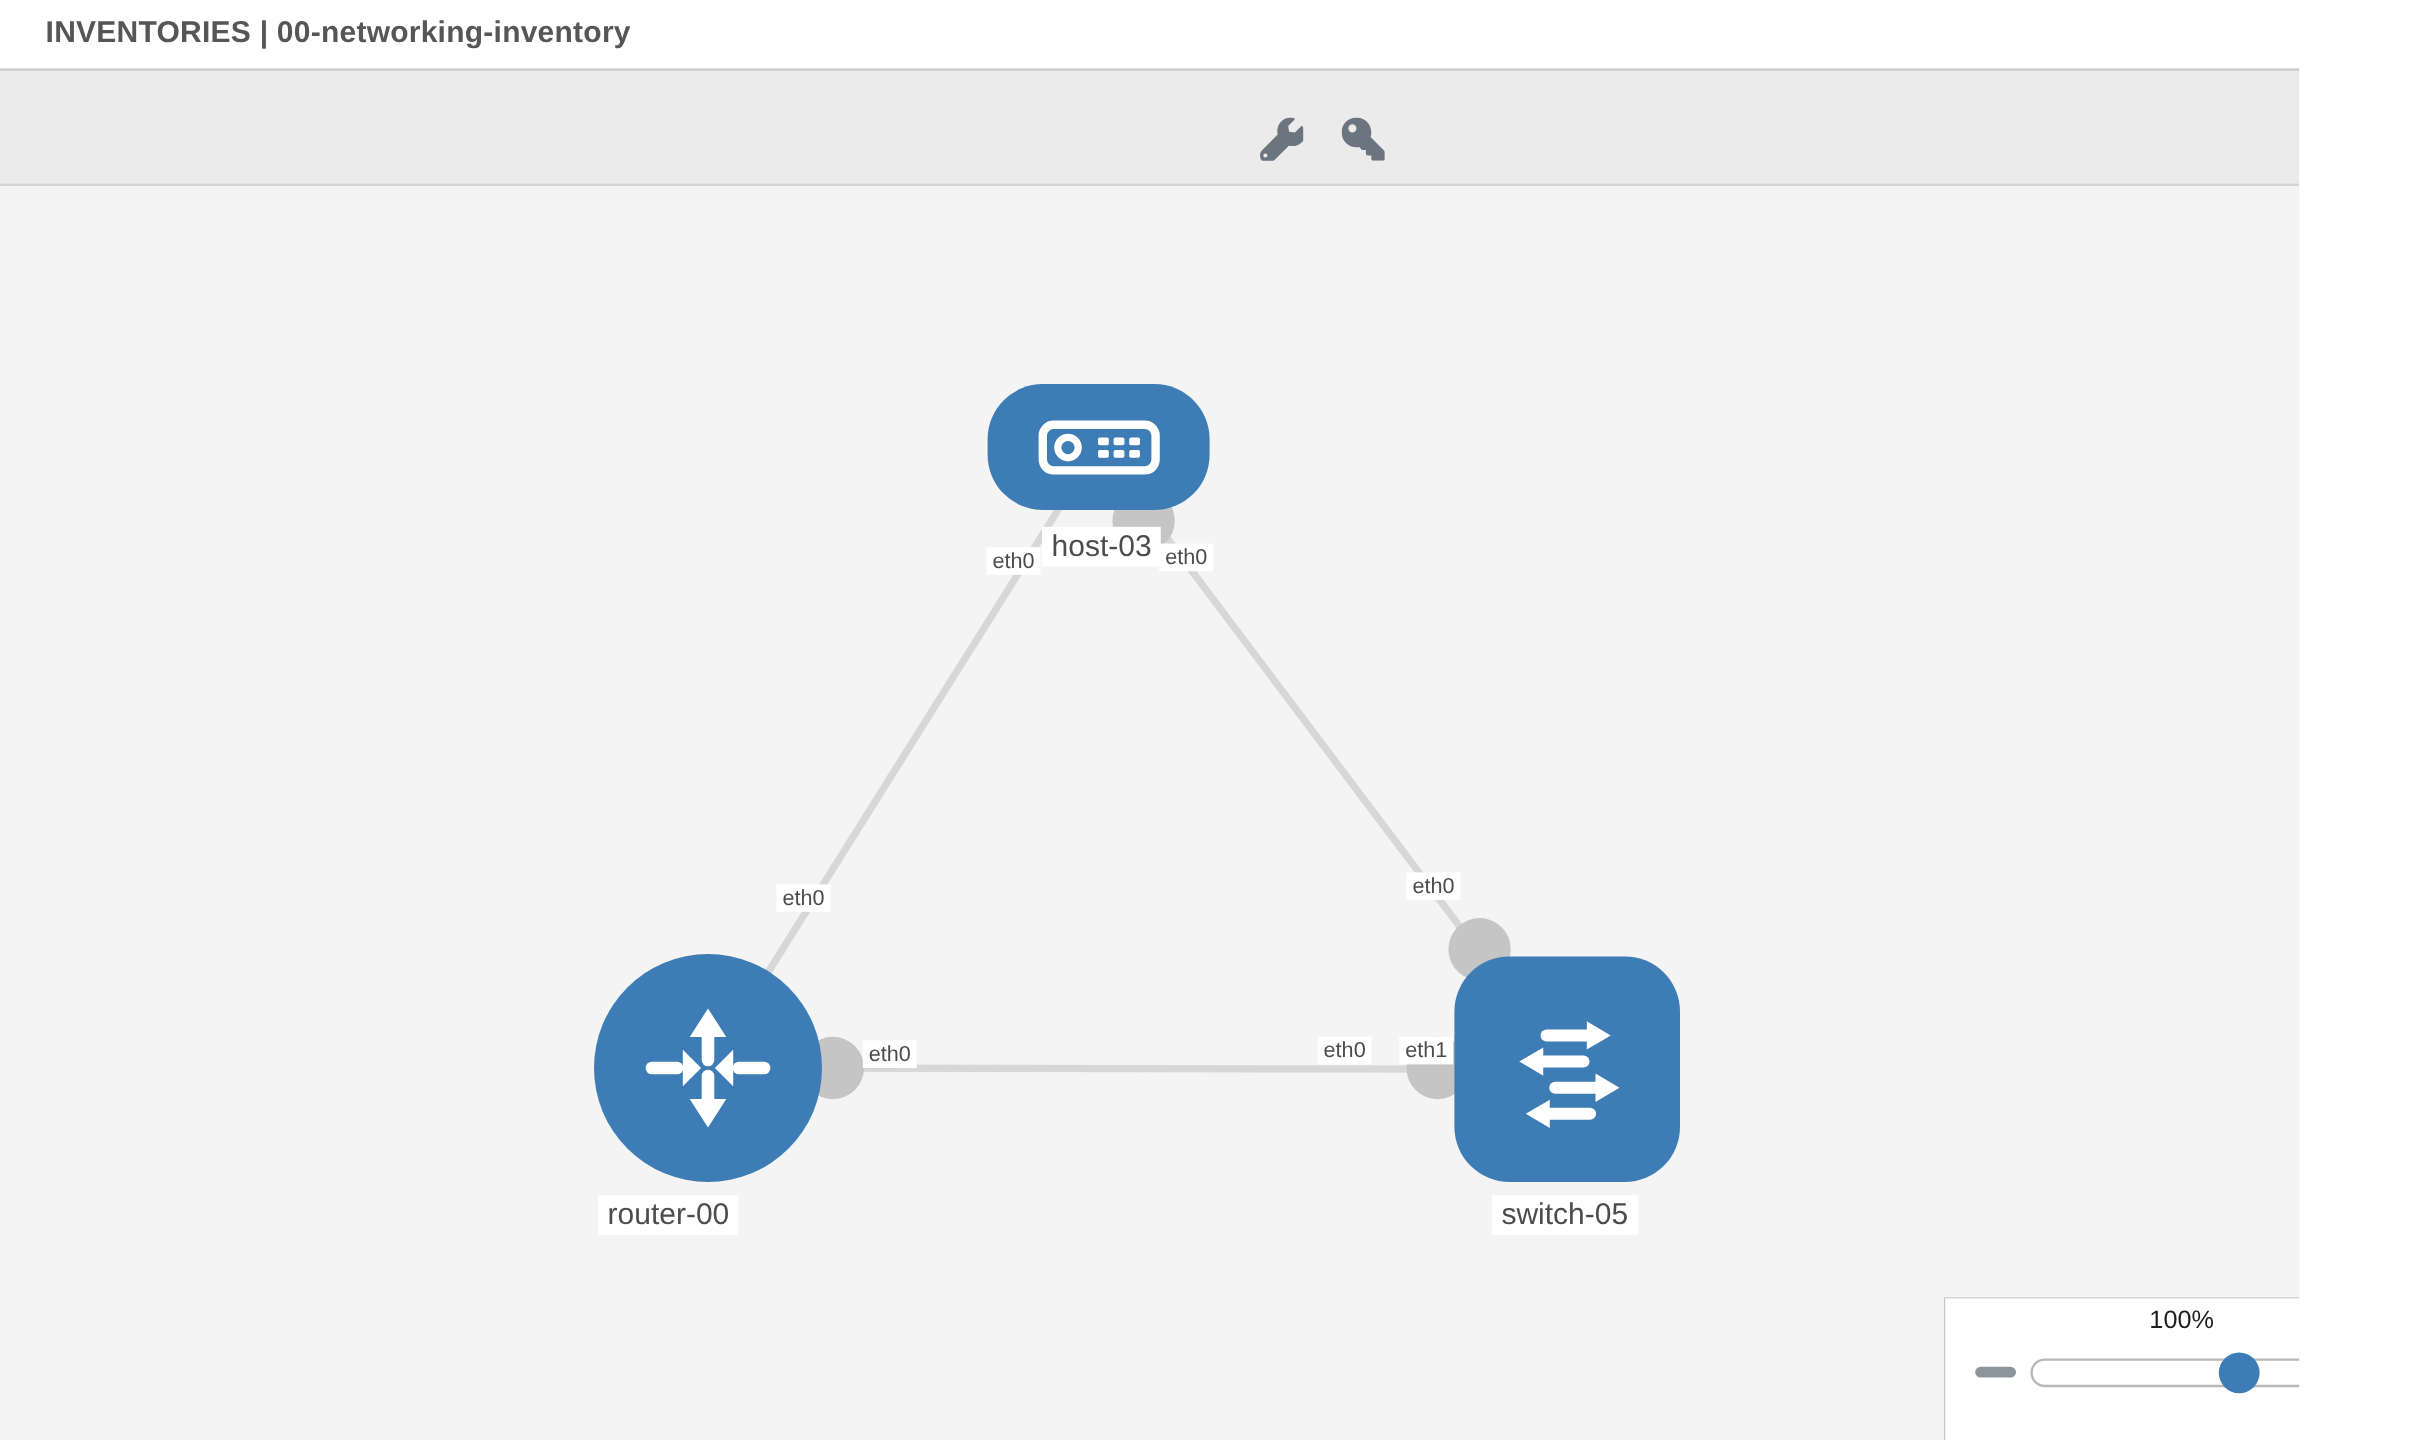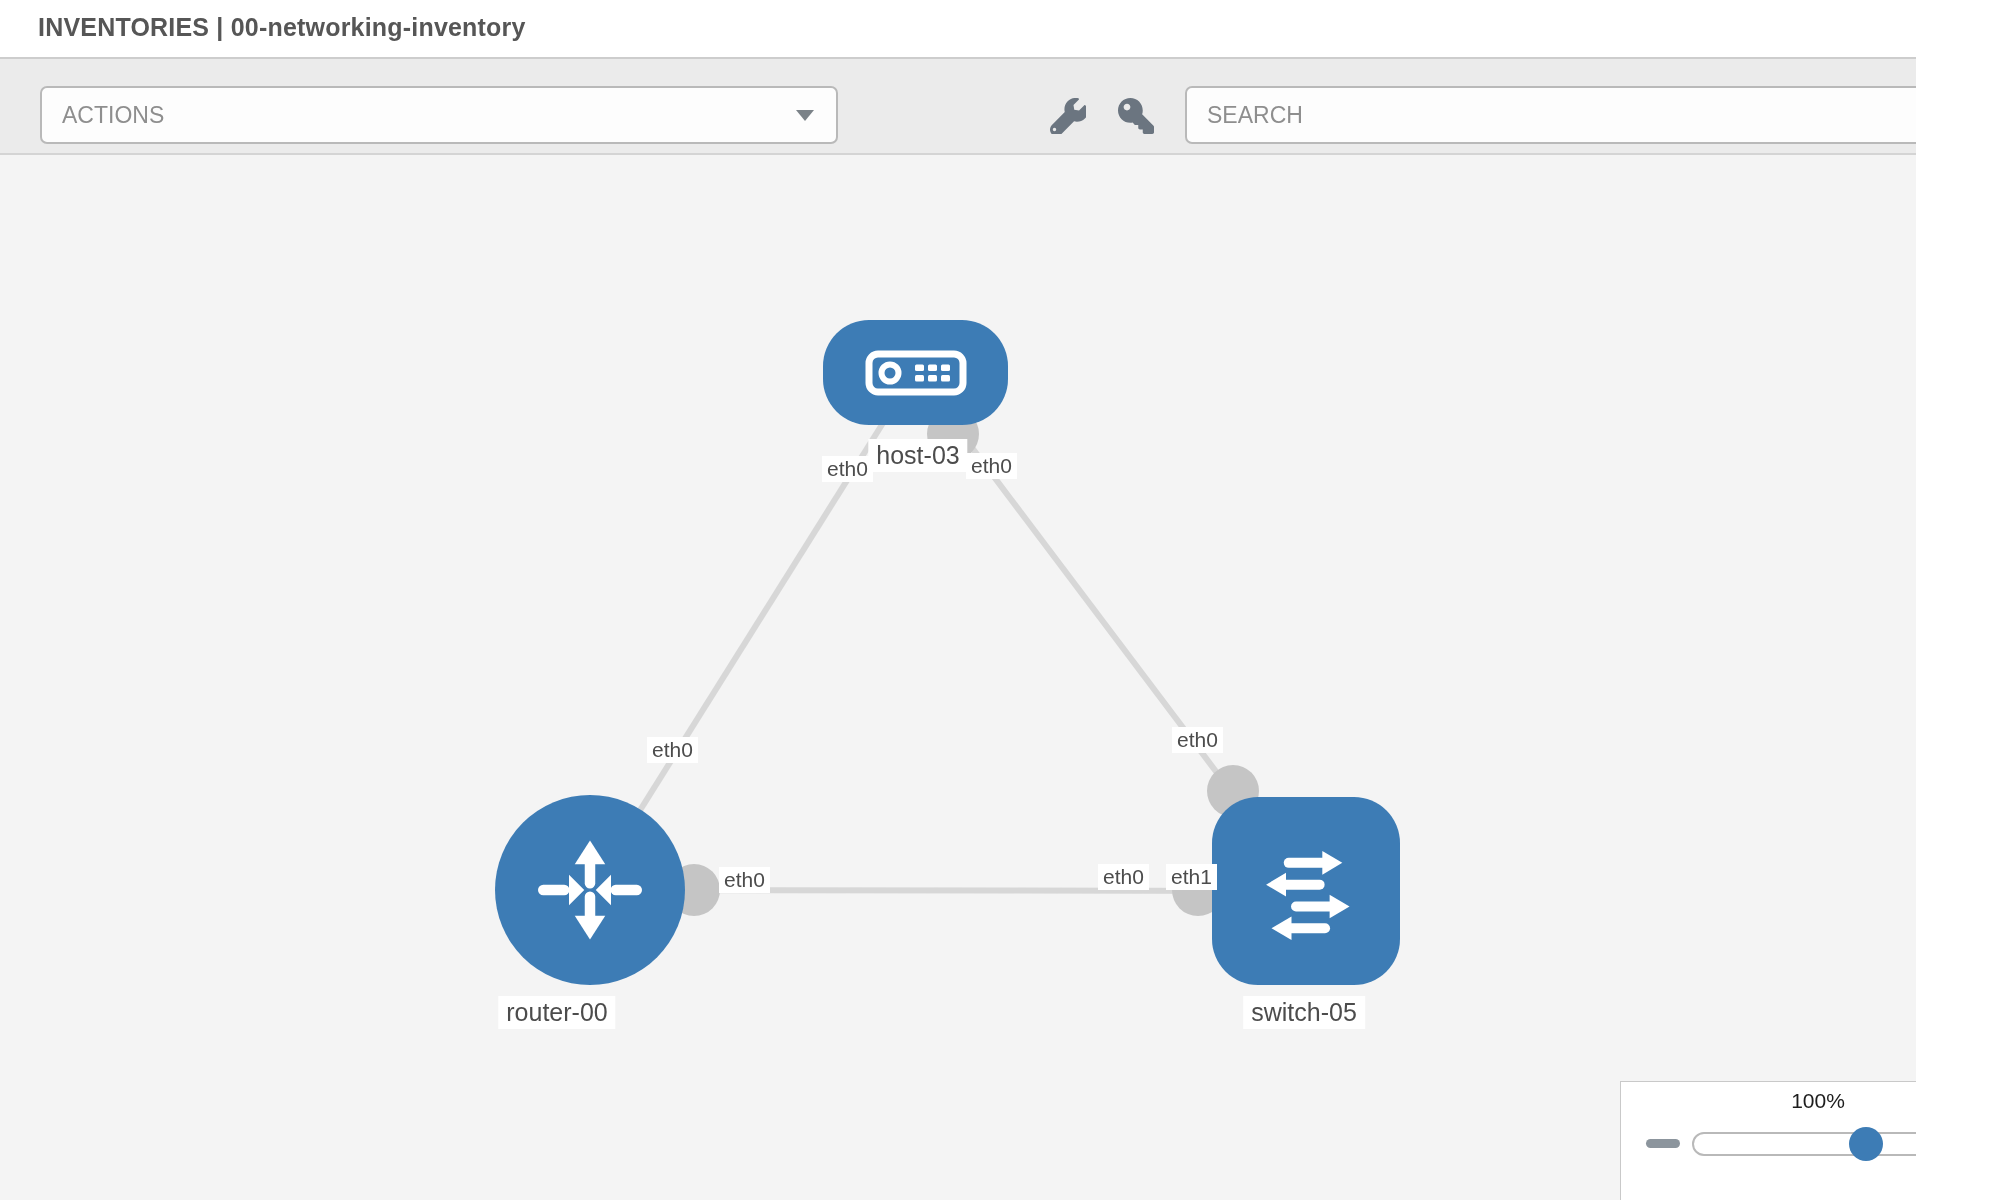--- a/index.html
+++ b/index.html
@@ -38,21 +38,21 @@
   .key-btn    { left:1118px; }
   
   .canvas { position:absolute; left:0; top:155px; width:2014px; height:1045px; background:#f4f4f4; }
   .links-svg { position:absolute; left:0; top:0; width:2014px; height:1045px; }
   .node { position:absolute; background:#3d7cb5; display:flex; align-items:center; justify-content:center; cursor:pointer; }
   .node-host   { left:823px;  top:320px; width:185px; height:105px; border-radius:46px; }
   .node-router { left:495px;  top:795px; width:190px; height:190px; border-radius:50%; }
   .node-switch { left:1212px; top:797px; width:188px; height:188px; border-radius:46px; }
   .chip { position:absolute; background:#ffffff; color:#4c4c4c; white-space:nowrap; }
   .node-label { font-size:25px; padding:2px 8px; transform:translateX(-50%); }
-  .eth-label  { font-size:21px; padding:1px 5px; }
+  .eth-label  { font-size:18px; padding:1px 5px; }
   
   .zoom-panel {
     position:absolute; left:1620px; top:1081px; width:400px; height:125px;
     background:#ffffff; border:1px solid #c9c9c9; box-sizing:border-box;
   }
   .zoom-level { position:absolute; left:0; top:7px; width:394px; text-align:center; font-size:21px; color:#1d1d1d; }
   .zoom-minus { position:absolute; left:25px; top:57px; width:34px; height:9px; background:#8c959d; border-radius:5px; cursor:pointer; }
   .zoom-plus  { position:absolute; left:349px; top:44px; width:34px; height:34px; cursor:pointer; }
   .zoom-plus::before { content:""; position:absolute; left:0; top:12.5px; width:34px; height:9px; background:#8c959d; border-radius:5px; }
   .zoom-plus::after  { content:""; position:absolute; left:12.5px; top:0; width:9px; height:34px; background:#8c959d; border-radius:5px; }
@@ -74,42 +74,34 @@
     <div class="page-title">INVENTORIES | 00-networking-inventory</div>
     <div class="close-btn">
       <svg width="36" height="36" viewBox="0 0 36 36">
         <circle cx="18" cy="18" r="16" fill="#c9c9c9"></circle>
         <path d="M12 12 L24 24 M24 12 L12 24" stroke="#ffffff" stroke-width="5.5" stroke-linecap="round"></path>
       </svg>
     </div>
   </div>
 
   <div class="toolbar">
-    <div class="select-box actions-box">
-      <span>ACTIONS</span>
-      <span class="caret"></span>
-    </div>
 
     <div class="tool-btn wrench-btn">
       <svg width="36" height="36" viewBox="0 0 512 512">
         <path fill="#6b7580" d="M507.7 109.1c-2.2-9-13.5-12.1-20.1-5.5l-74.4 74.4-67.9-11.3-11.3-67.9 74.4-74.4c6.6-6.6 3.4-17.9-5.7-20.2-53.2-13.3-108.8-.2-151.5 42.6-40.9 40.9-54.3 100.6-41.3 153.8L27.3 383.9c-36.4 36.4-36.4 95.3 0 131.7s95.3 36.4 131.7 0l183.3-183.3c53.4 13.1 113.3-.3 154.1-41.2 42.8-42.8 55.8-98.5 11.3-182zM64 472c-13.2 0-24-10.7-24-24 0-13.3 10.7-24 24-24s24 10.7 24 24c0 13.3-10.7 24-24 24z"></path>
       </svg>
     </div>
     <div class="tool-btn key-btn">
       <svg width="36" height="36" viewBox="0 0 512 512">
         <g transform="scale(-1,1) translate(-512,0)">
           <path fill="#6b7580" d="M512 176c0 97.2-78.8 176-176 176-11.2 0-22.2-1.1-32.8-3.1l-24 27A24 24 0 0 1 261.2 384H224v40c0 13.3-10.7 24-24 24h-40v40c0 13.3-10.7 24-24 24H24c-13.3 0-24-10.7-24-24v-78.1c0-6.4 2.5-12.5 7-17l161.8-161.8A176.7 176.7 0 0 1 160 176C160 78.8 238.8 0 336 0s176 78.8 176 176zM336 128c0 26.5 21.5 48 48 48s48-21.5 48-48-21.5-48-48-48-48 21.5-48 48z"></path>
         </g>
       </svg>
     </div>
 
-    <div class="select-box search-box">
-      <span>SEARCH</span>
-      <span class="caret"></span>
-    </div>
   </div>
 
   <div class="canvas">
     <svg class="links-svg" viewBox="0 155 2014 1045">
 
       <line x1="915" y1="372" x2="590" y2="890" stroke="#d7d7d7" stroke-width="6"></line>
       <line x1="915" y1="372" x2="1306" y2="891" stroke="#d7d7d7" stroke-width="6"></line>
       <line x1="590" y1="890" x2="1306" y2="891" stroke="#d7d7d7" stroke-width="6"></line>
 
       <circle cx="953" cy="434" r="26" fill="#c5c5c5"></circle>

